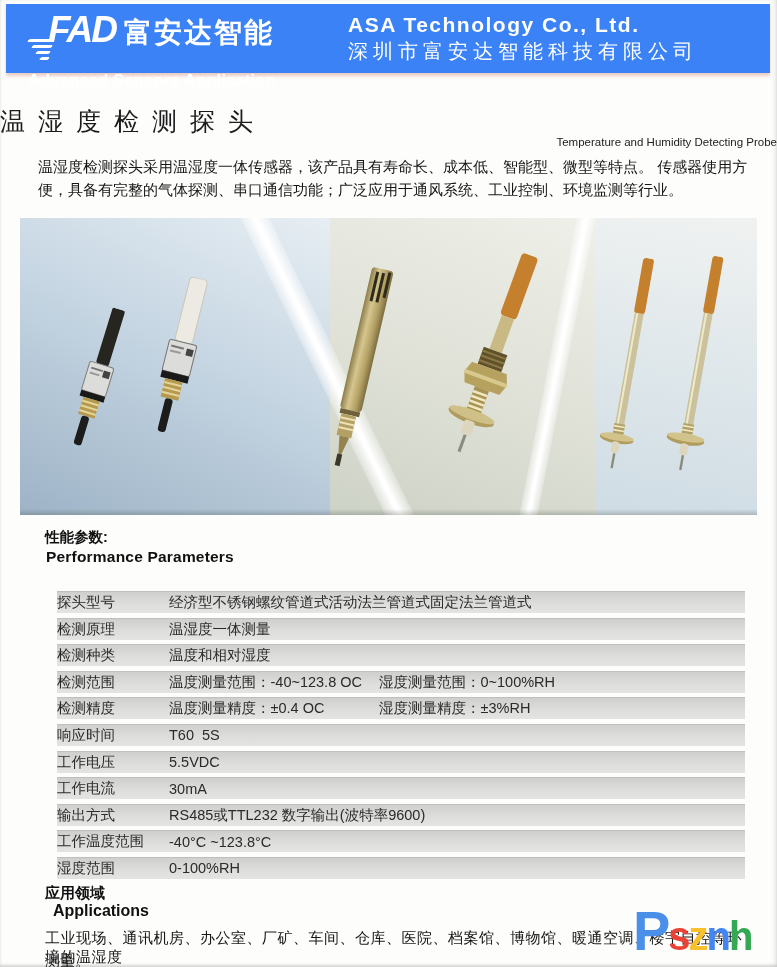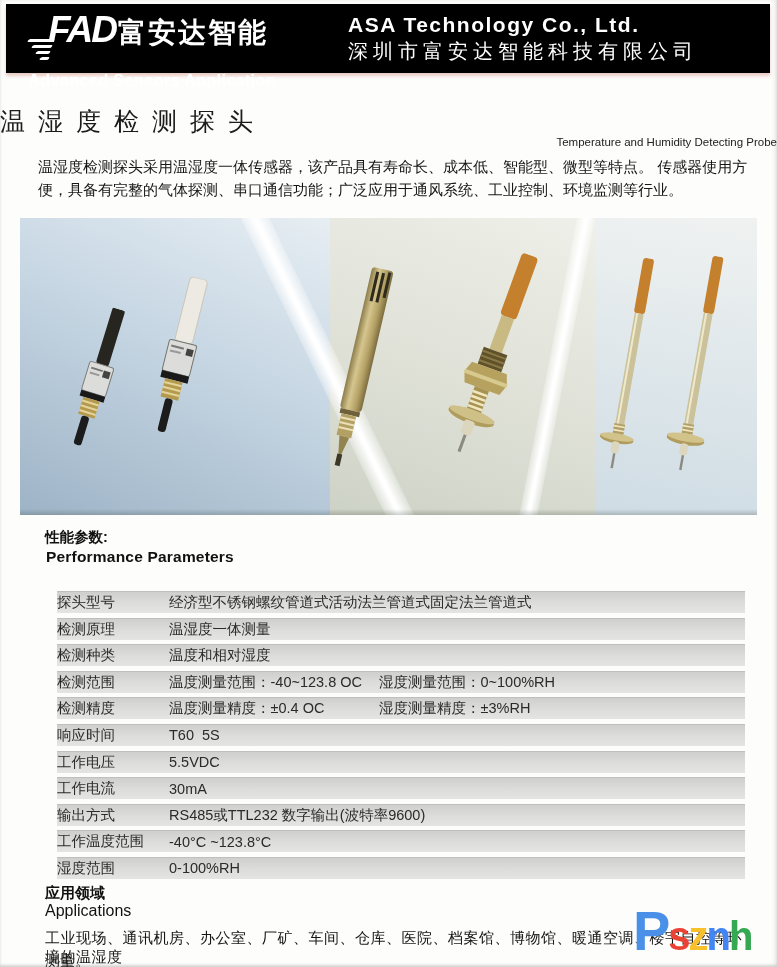--- a/index.html
+++ b/index.html
@@ -9,21 +9,21 @@
     margin:0 auto;box-shadow:inset 0 -2px 3px rgba(0,0,0,.15), inset -3px 0 4px rgba(0,0,0,.06);
   }
   
   .banner{position:absolute;left:6px;top:4px;width:764px;height:69px;box-shadow:0 3px 3px rgba(180,60,30,.25);}
   .logo-block{position:absolute;left:22px;top:7px;color:#fff;}
   .logo-row{display:flex;align-items:baseline;}
   .speedlines{display:inline-flex;flex-direction:column;gap:3px;margin-right:-6px;margin-bottom:6px;}
   .speedlines i{display:block;height:3px;background:#fff;border-radius:2px;transform:skewX(-35deg);}
   .sl1{width:26px;} .sl2{width:20px;margin-left:4px;} .sl3{width:14px;margin-left:8px;} .sl4{width:9px;margin-left:12px;}
   .logo-fad{font-size:37px;font-weight:bold;font-style:italic;letter-spacing:-2px;line-height:1;}
-  .logo-cn{font-size:28px;font-weight:bold;letter-spacing:2px;line-height:1;margin-left:2px;}
+  .logo-cn{font-size:28px;font-weight:bold;letter-spacing:2px;line-height:1;margin-left:8px;}
   .logo-sub{font-size:16.5px;font-weight:bold;margin-top:5px;letter-spacing:.2px;}
   .company-block{position:absolute;left:342px;top:8px;color:#fff;}
   .company-en{font-size:21px;font-weight:bold;letter-spacing:1.5px;line-height:1.25;}
   .company-cn{font-size:20px;letter-spacing:5px;line-height:1.35;}
   
   .title-cn{position:absolute;left:0;top:105px;width:100%;text-align:left;font-size:25px;font-weight:500;letter-spacing:13px;color:#1c1c1c;}
   .title-en{position:absolute;left:0;top:136px;width:100%;text-align:right;font-size:11.5px;font-weight:500;color:#222;}
   .intro{position:absolute;left:30px;top:156px;width:725px;font-size:15px;line-height:22.5px;color:#161616;margin-left:8px;}
   
   .photo{position:absolute;left:20px;top:218px;width:737px;height:297px;overflow:hidden;background:#dfe6ea;}
@@ -41,34 +41,34 @@
   .perf-en{position:absolute;left:46px;top:548px;font-size:15.5px;font-weight:bold;color:#111;letter-spacing:.2px;}
   .ptable{position:absolute;left:57px;top:591px;width:688px;}
   .trow{position:relative;height:21px;margin-bottom:4.6px;
         background:linear-gradient(#cfcfce,#dddddc 55%,#e4e4e2);
         border-top:1px solid #bfbfbe;display:flex;align-items:center;}
   .tlabel{display:inline-block;width:112px;font-size:14.5px;font-weight:500;color:#2b2b2b;white-space:pre;}
   .tvalue{display:inline-block;font-size:14.5px;font-weight:500;color:#2b2b2b;white-space:pre;}
   .tvalue2{position:absolute;left:322px;font-size:14.5px;font-weight:500;color:#2b2b2b;white-space:pre;}
   
   .app-cn{position:absolute;left:45px;top:884px;font-size:15px;font-weight:bold;color:#111;}
-  .app-en{position:absolute;left:45px;top:902px;font-size:16px;font-weight:normal;color:#111;}
+  .app-en{position:absolute;left:53px;top:902px;font-size:16px;font-weight:bold;color:#111;}
   .app-line1{position:absolute;left:45px;top:929px;width:700px;font-size:15px;color:#161616;letter-spacing:.5px;}
   .app-line2{position:absolute;left:45px;top:952px;font-size:15px;color:#161616;}
   
   .watermark{position:absolute;left:633px;top:903px;font-weight:bold;letter-spacing:-2px;white-space:nowrap;}
   .wl{display:inline;font-size:40px;line-height:1;}
   .wl-big{font-size:56px;}
 </style>
 </head>
 <body>
 
 <div class="page">
 
-  <div class="banner" style="background: #000000;">
+  <div class="banner" style="background: #3b82f6;">
     <div class="logo-block">
       <div class="logo-row">
         <span class="speedlines">
             <i class="sl1"></i>
             <i class="sl2"></i>
             <i class="sl3"></i>
             <i class="sl4"></i>
           </span>
         <span class="logo-fad">FAD</span>
         <span class="logo-cn">富安达智能</span>

